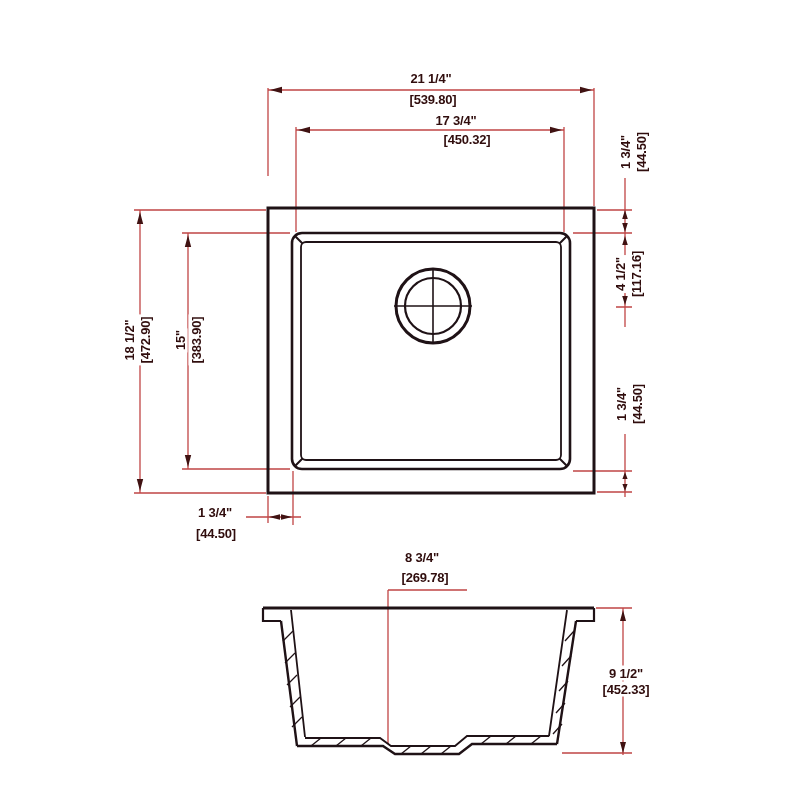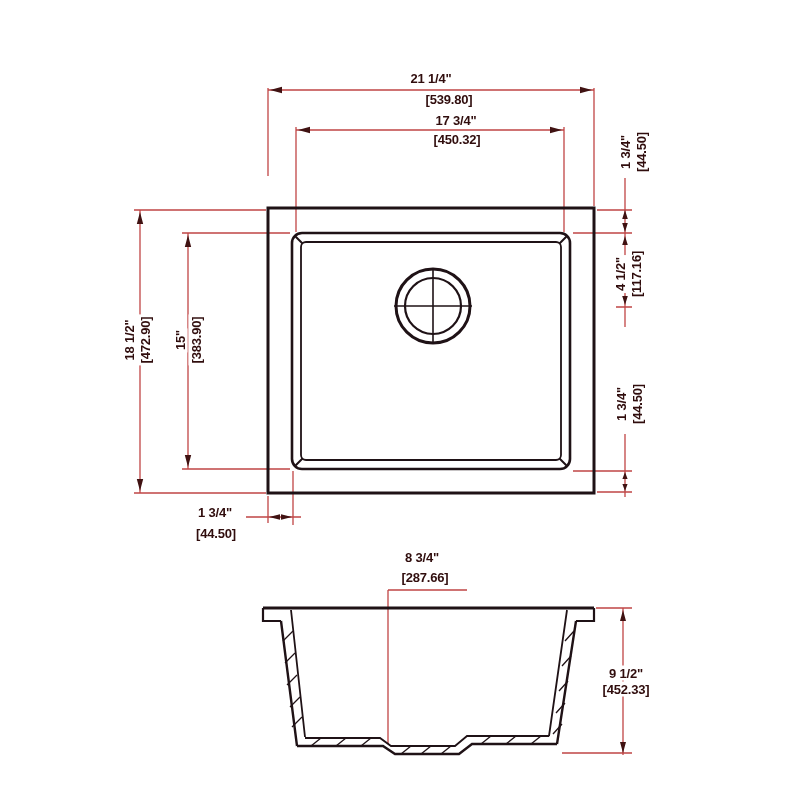--- a/index.html
+++ b/index.html
@@ -91,24 +91,24 @@
 
       <path stroke-width="1.3" d="M283,641 L293,631 M285,663 L295,653 M287,685 L297,675 M290,707 L300,697 M292,727 L302,717
                M565,641 L574,631 M562,666 L571,656 M559,691 L568,681 M556,713 L565,703 M553,734 L562,724
                M311,746 L321,738 M336,746 L346,738 M361,746 L371,738
                M401,754 L411,746 M421,754 L431,746 M441,754 L451,746
                M481,744 L491,736 M506,744 L516,736 M531,744 L541,736"></path>
     </g>
   </svg>
 
   <span class="txt" style="left:431px;top:78px">21 1/4"</span>
-  <span class="txt" style="left:449px;top:99px">[539.80]</span>
+  <span class="txt" style="left:433px;top:99px">[539.80]</span>
 
   <span class="txt" style="left:456px;top:120px">17 3/4"</span>
-  <span class="txt" style="left:457px;top:139px">[450.32]</span>
+  <span class="txt" style="left:467px;top:139px">[450.32]</span>
 
   <div class="lbl rot bg" style="left:633px;top:152px">
     <span>1 3/4"</span>
     <span>[44.50]</span>
   </div>
 
   <div class="lbl rot bg" style="left:628px;top:274px">
     <span>4 1/2"</span>
     <span>[117.16]</span>
   </div>
@@ -125,20 +125,20 @@
 
   <div class="lbl rot bg" style="left:188px;top:340px">
     <span>15"</span>
     <span>[383.90]</span>
   </div>
 
   <span class="txt" style="left:215px;top:512px">1 3/4"</span>
   <span class="txt" style="left:216px;top:533px">[44.50]</span>
 
   <span class="txt" style="left:422px;top:557px">8 3/4"</span>
-  <span class="txt" style="left:425px;top:577px">[287.66]</span>
+  <span class="txt" style="left:425px;top:577px">[269.78]</span>
 
   <div class="lbl bg" style="left:626px;top:681px">
     <span>9 1/2"</span>
     <span>[452.33]</span>
   </div>
 
 </div>
 
 </body></html>

